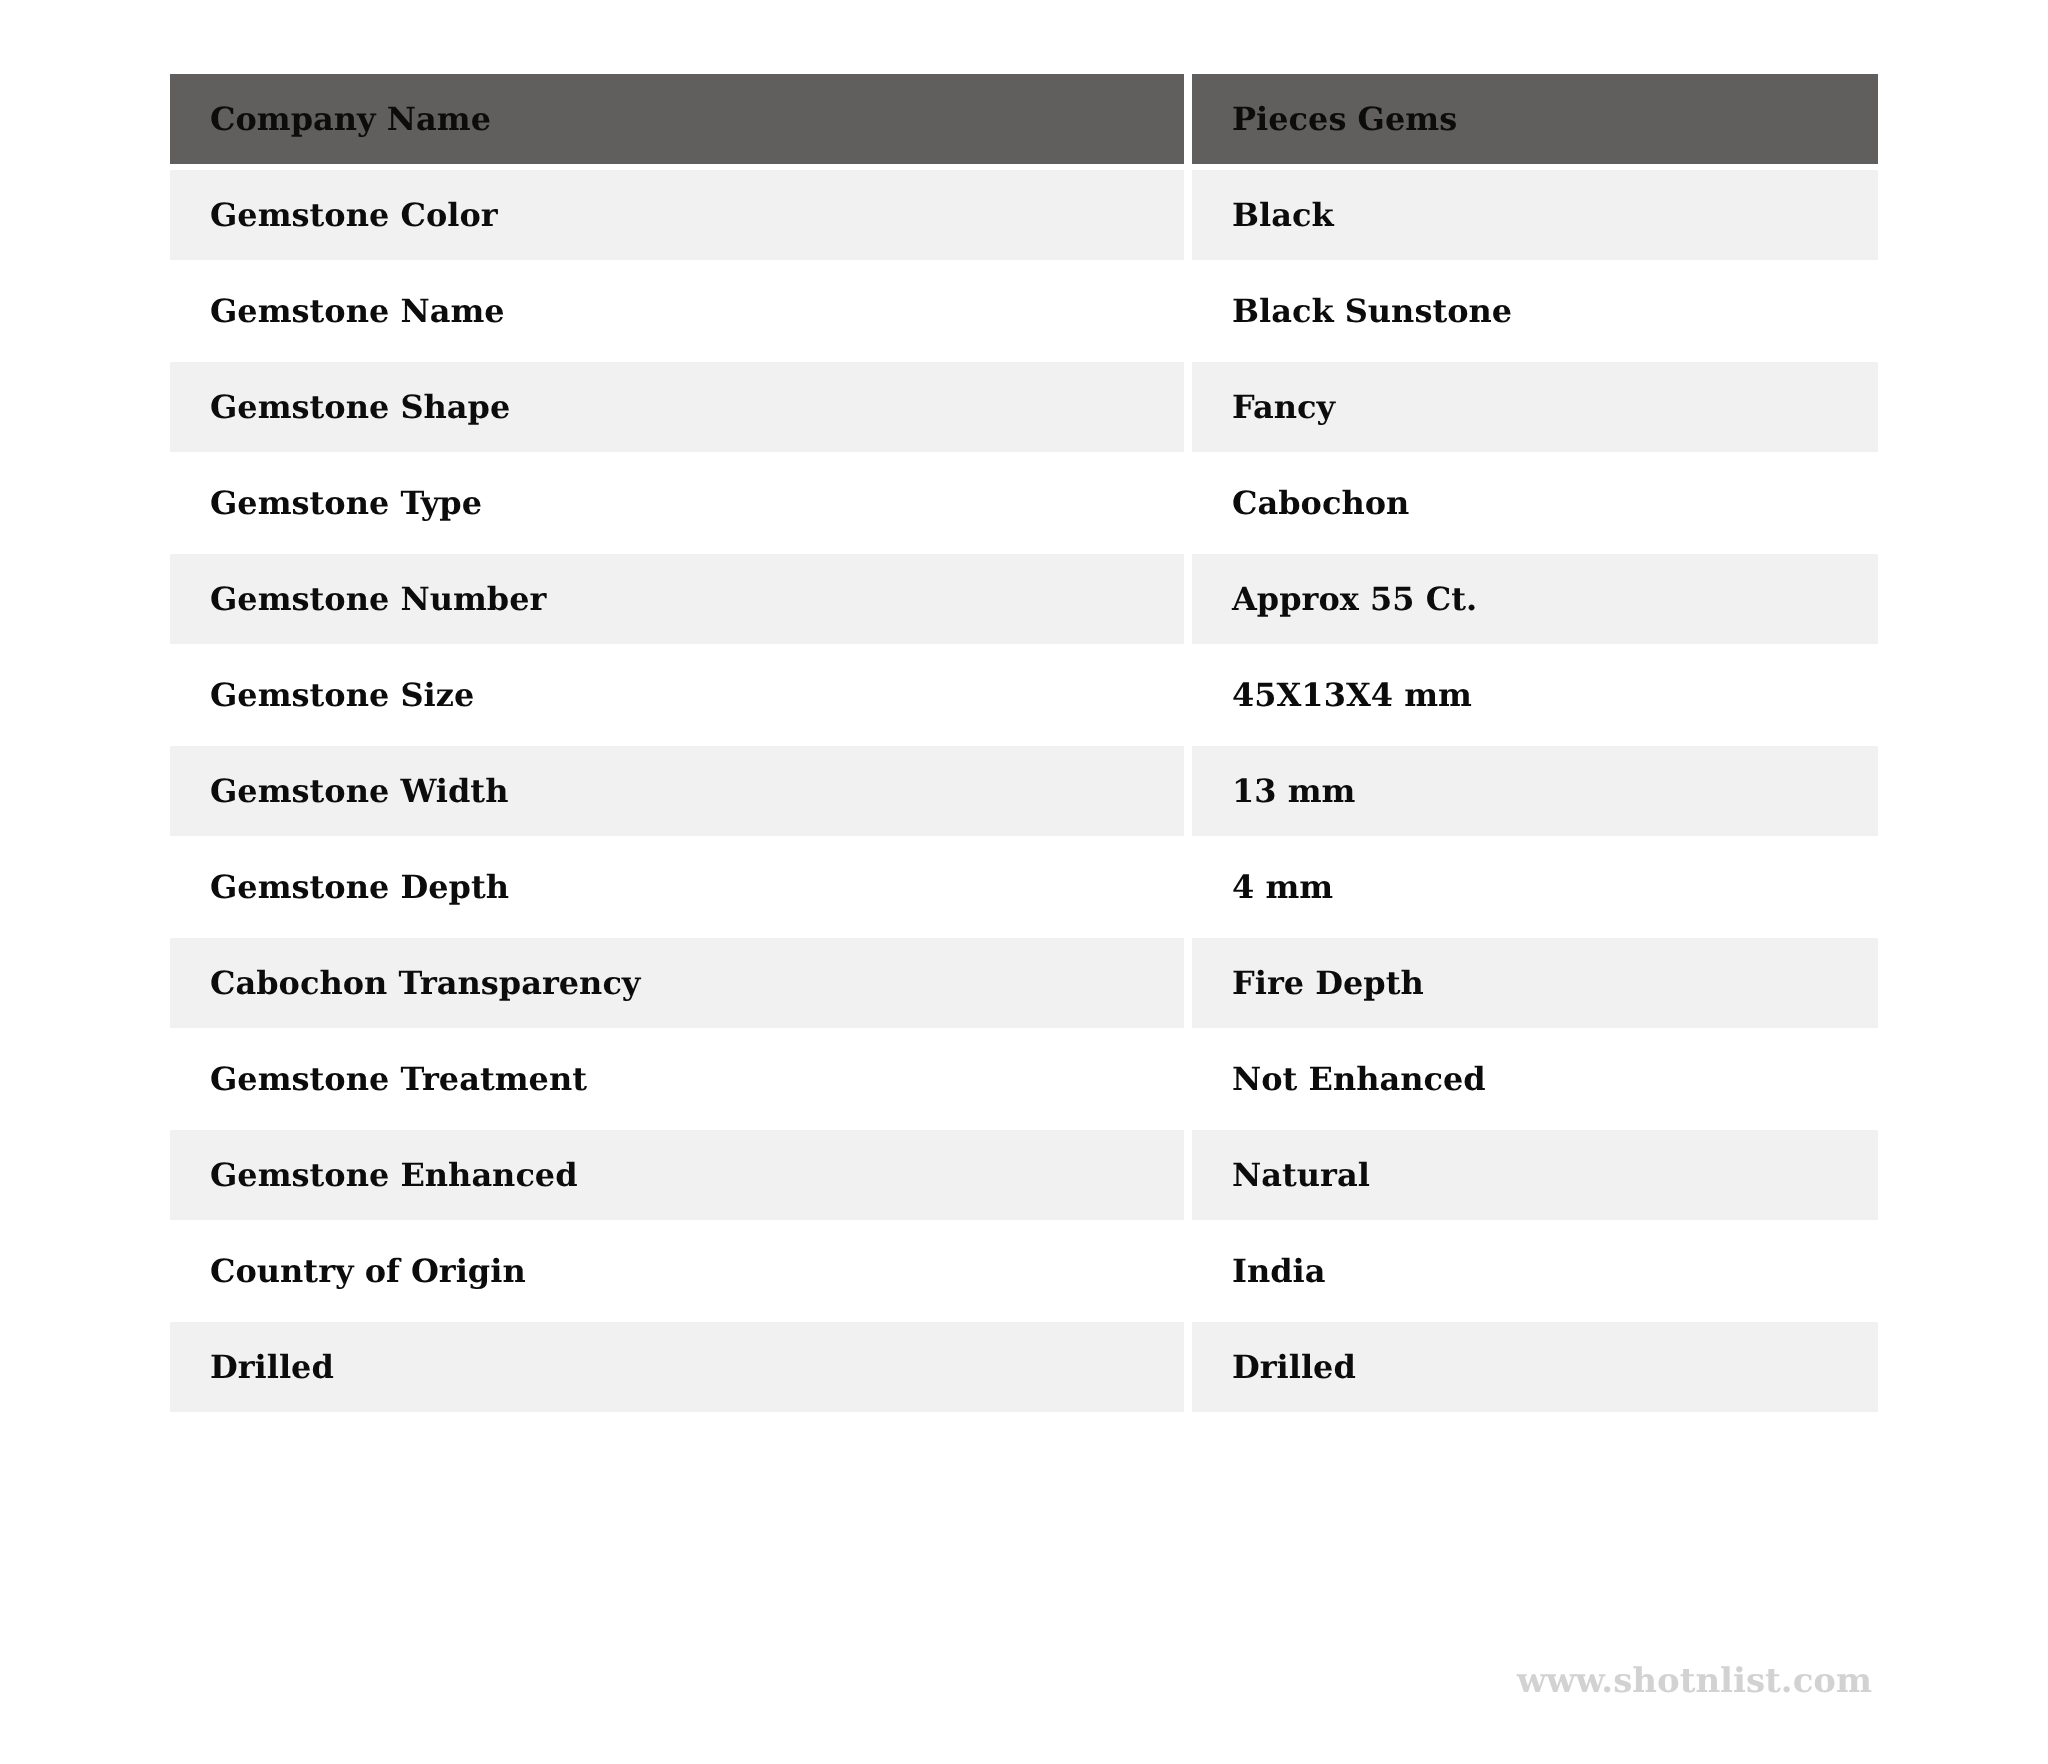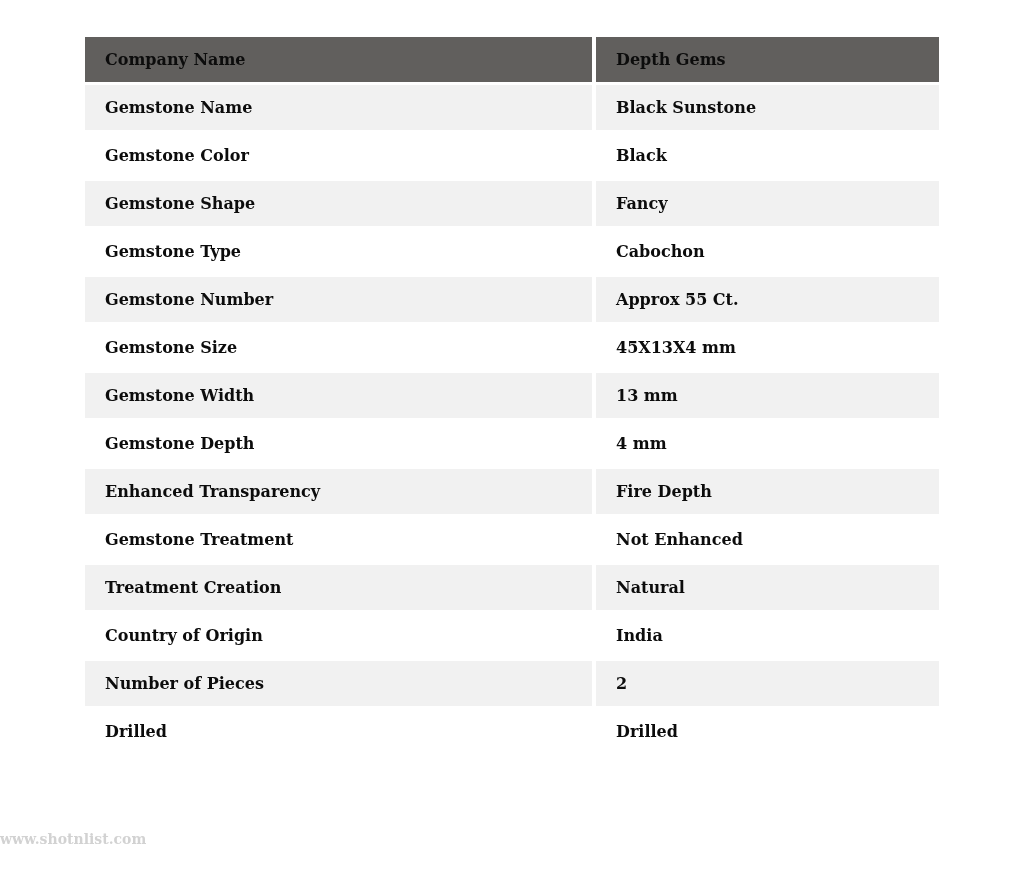--- a/index.html
+++ b/index.html
@@ -41,48 +41,49 @@
     background: #f1f1f1;
   }
   .spec-table tbody tr:nth-child(even) td {
     background: #ffffff;
   }
   .watermark {
     position: absolute;
     top: 831px;
     left: 0;
     right: 88px;
+    text-align: right;
     color: #d2d2d2;
     font-weight: bold;
-    font-size: 14px;
+    font-size: 17px;
     font-family: "DejaVu Serif", serif;
   }
 </style>
 </head>
 <body>
 
 <table class="spec-table">
   <colgroup>
     <col class="label-col">
     <col class="value-col">
   </colgroup>
   <thead>
     <tr>
       <th>Company Name</th>
-      <th>Depth Gems</th>
+      <th>Pieces Gems</th>
     </tr>
   </thead>
   <tbody>
     <tr>
+      <td>Gemstone Color</td>
+      <td>Black</td>
+    </tr>
+    <tr>
       <td>Gemstone Name</td>
       <td>Black Sunstone</td>
-    </tr>
-    <tr>
-      <td>Gemstone Color</td>
-      <td>Black</td>
     </tr>
     <tr>
       <td>Gemstone Shape</td>
       <td>Fancy</td>
     </tr>
     <tr>
       <td>Gemstone Type</td>
       <td>Cabochon</td>
     </tr>
     <tr>
@@ -95,38 +96,34 @@
     </tr>
     <tr>
       <td>Gemstone Width</td>
       <td>13 mm</td>
     </tr>
     <tr>
       <td>Gemstone Depth</td>
       <td>4 mm</td>
     </tr>
     <tr>
-      <td>Enhanced Transparency</td>
+      <td>Cabochon Transparency</td>
       <td>Fire Depth</td>
     </tr>
     <tr>
       <td>Gemstone Treatment</td>
       <td>Not Enhanced</td>
     </tr>
     <tr>
-      <td>Treatment Creation</td>
+      <td>Gemstone Enhanced</td>
       <td>Natural</td>
     </tr>
     <tr>
       <td>Country of Origin</td>
       <td>India</td>
-    </tr>
-    <tr>
-      <td>Number of Pieces</td>
-      <td>2</td>
     </tr>
     <tr>
       <td>Drilled</td>
       <td>Drilled</td>
     </tr>
   </tbody>
 </table>
 
 <div class="watermark">www.shotnlist.com</div>
 

